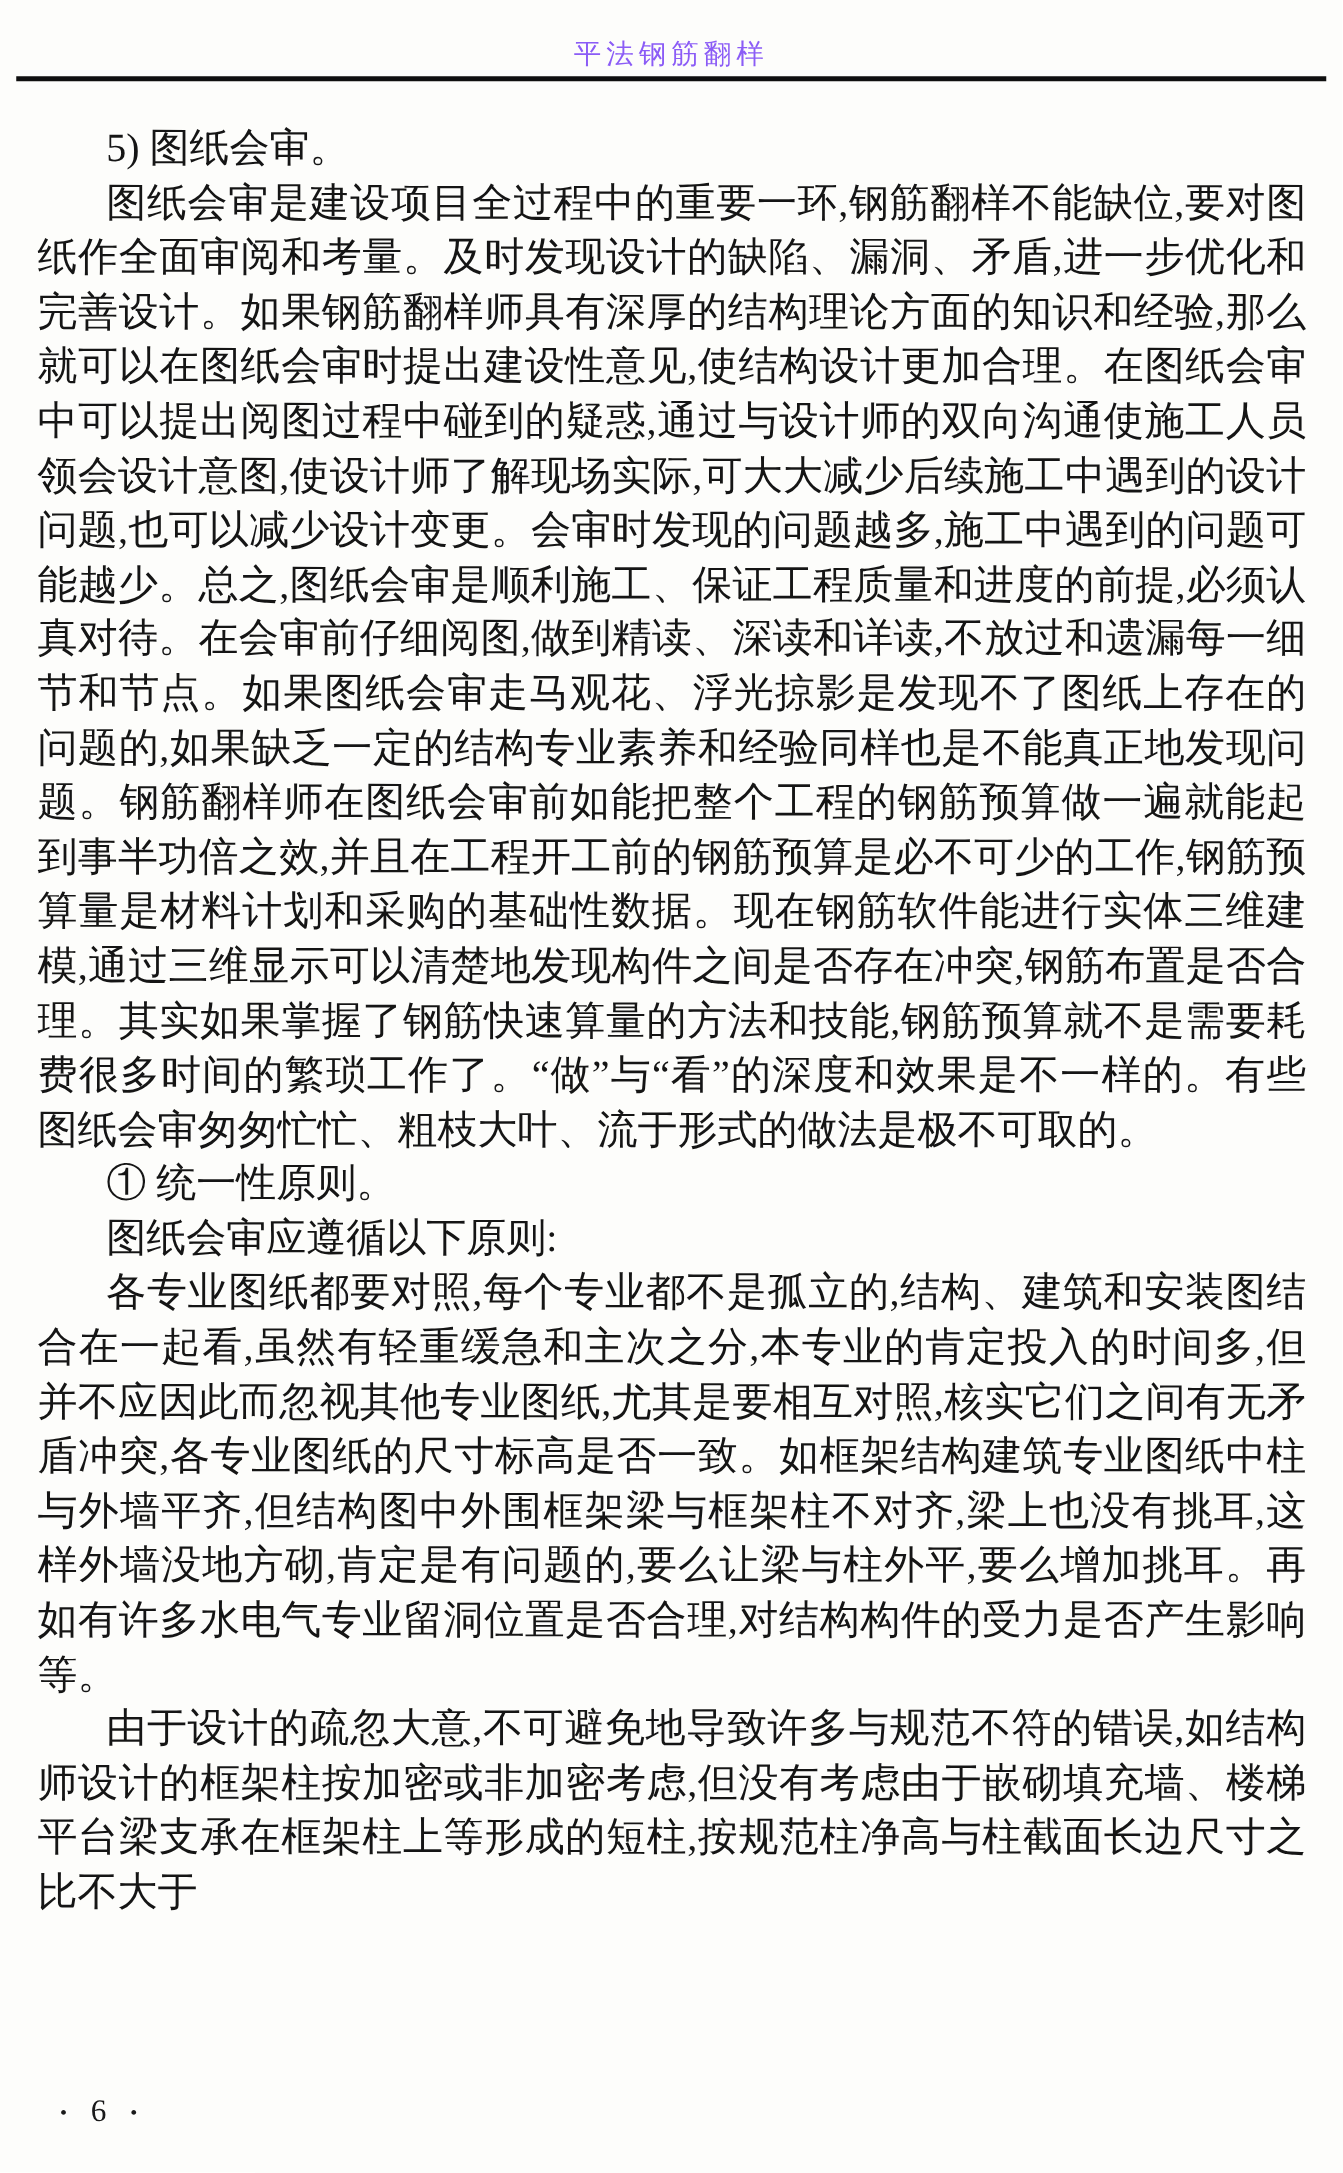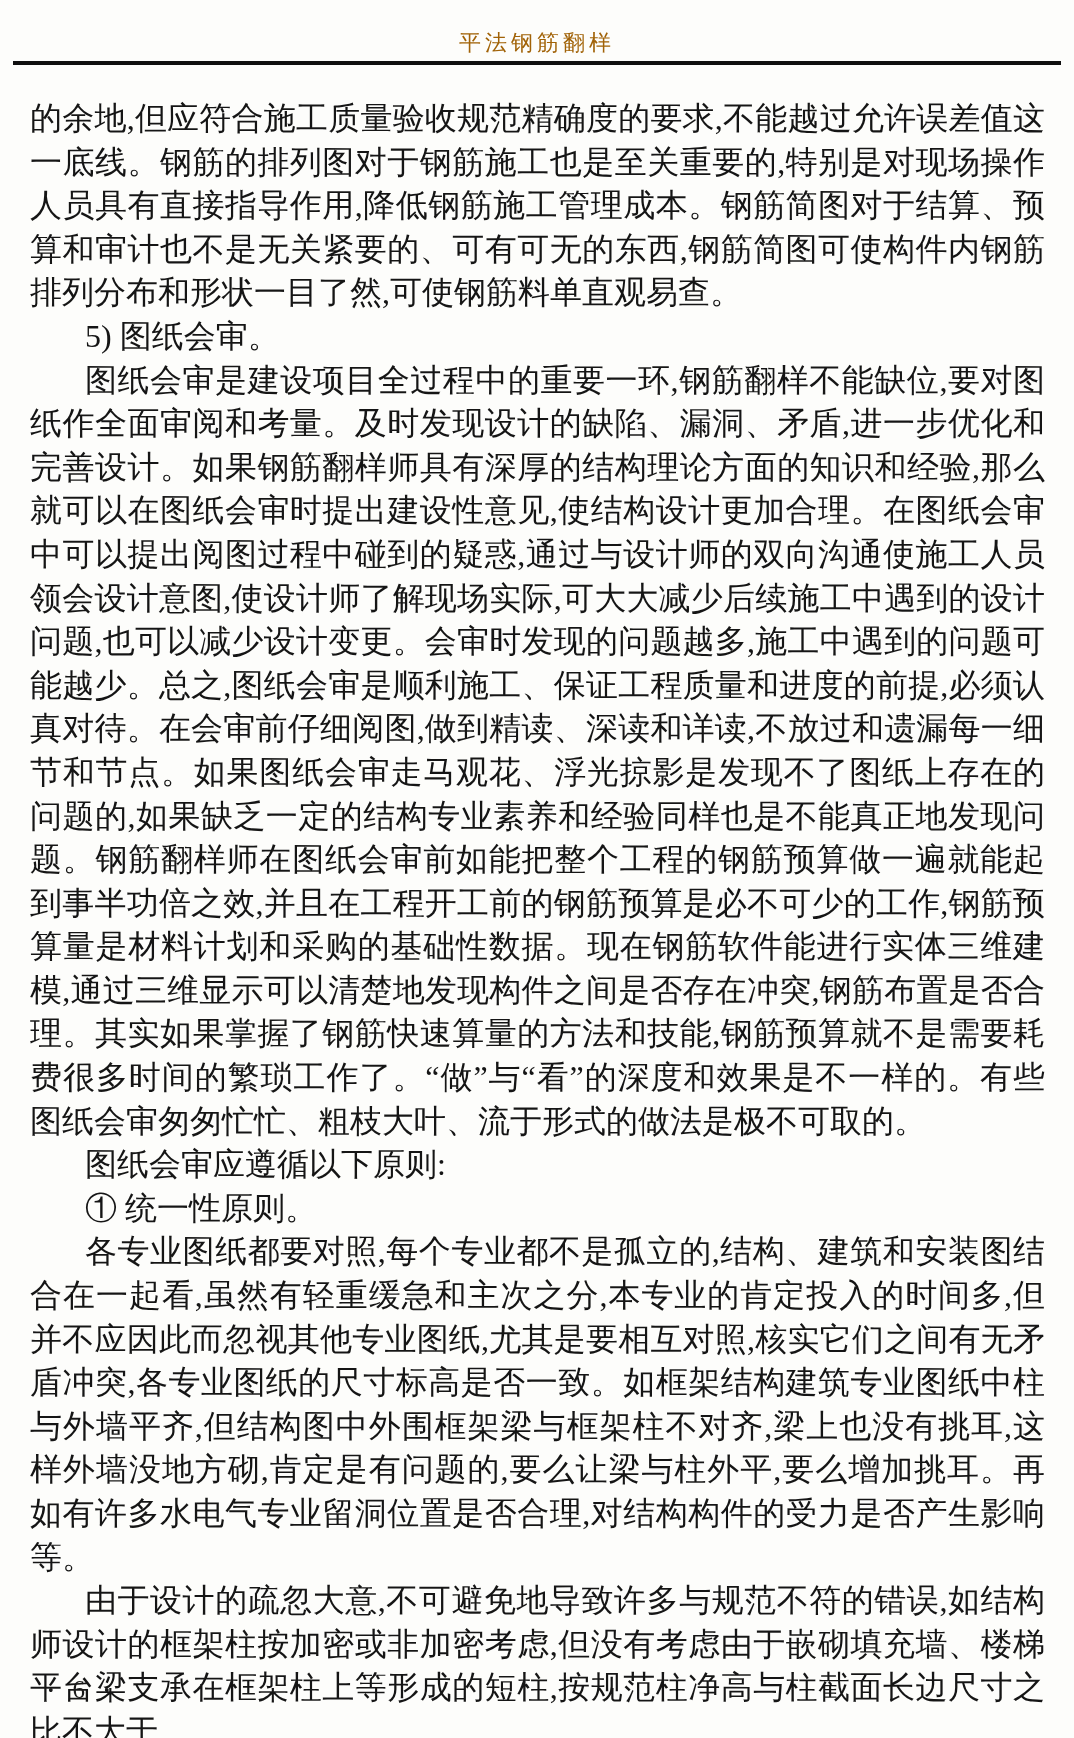--- a/index.html
+++ b/index.html
@@ -18,21 +18,21 @@
     overflow: hidden;
   }
   .running-head {
     position: absolute;
     top: 28px;
     left: 0;
     width: 100%;
     text-align: center;
     font-size: 22px;
     letter-spacing: 4px;
-    color: #a16207;
+    color: #8b5cf6;
     white-space: nowrap;
     font-family: Liberation Serif, serif;
   }
   .head-rule {
     position: absolute;
     top: 61px;
     left: 13px;
     width: 1048px;
     height: 4px;
     background: #0f0f0f;
@@ -75,25 +75,24 @@
 </head>
 <body>
 
 <div class="page">
 
   <div class="running-head">平法钢筋翻样</div>
 
   <div class="head-rule"></div>
 
   <div class="body-text" id="body-text">
-      <p class="flush">的余地,但应符合施工质量验收规范精确度的要求,不能越过允许误差值这一底线。钢筋的排列图对于钢筋施工也是至关重要的,特别是对现场操作人员具有直接指导作用,降低钢筋施工管理成本。钢筋简图对于结算、预算和审计也不是无关紧要的、可有可无的东西,钢筋简图可使构件内钢筋排列分布和形状一目了然,可使钢筋料单直观易查。</p>
       <p class="indent">5) 图纸会审。</p>
       <p class="indent">图纸会审是建设项目全过程中的重要一环,钢筋翻样不能缺位,要对图纸作全面审阅和考量。及时发现设计的缺陷、漏洞、矛盾,进一步优化和完善设计。如果钢筋翻样师具有深厚的结构理论方面的知识和经验,那么就可以在图纸会审时提出建设性意见,使结构设计更加合理。在图纸会审中可以提出阅图过程中碰到的疑惑,通过与设计师的双向沟通使施工人员领会设计意图,使设计师了解现场实际,可大大减少后续施工中遇到的设计问题,也可以减少设计变更。会审时发现的问题越多,施工中遇到的问题可能越少。总之,图纸会审是顺利施工、保证工程质量和进度的前提,必须认真对待。在会审前仔细阅图,做到精读、深读和详读,不放过和遗漏每一细节和节点。如果图纸会审走马观花、浮光掠影是发现不了图纸上存在的问题的,如果缺乏一定的结构专业素养和经验同样也是不能真正地发现问题。钢筋翻样师在图纸会审前如能把整个工程的钢筋预算做一遍就能起到事半功倍之效,并且在工程开工前的钢筋预算是必不可少的工作,钢筋预算量是材料计划和采购的基础性数据。现在钢筋软件能进行实体三维建模,通过三维显示可以清楚地发现构件之间是否存在冲突,钢筋布置是否合理。其实如果掌握了钢筋快速算量的方法和技能,钢筋预算就不是需要耗费很多时间的繁琐工作了。“做”与“看”的深度和效果是不一样的。有些图纸会审匆匆忙忙、粗枝大叶、流于形式的做法是极不可取的。</p>
+      <p class="indent">① 统一性原则。</p>
       <p class="indent">图纸会审应遵循以下原则:</p>
-      <p class="indent">① 统一性原则。</p>
       <p class="indent">各专业图纸都要对照,每个专业都不是孤立的,结构、建筑和安装图结合在一起看,虽然有轻重缓急和主次之分,本专业的肯定投入的时间多,但并不应因此而忽视其他专业图纸,尤其是要相互对照,核实它们之间有无矛盾冲突,各专业图纸的尺寸标高是否一致。如框架结构建筑专业图纸中柱与外墙平齐,但结构图中外围框架梁与框架柱不对齐,梁上也没有挑耳,这样外墙没地方砌,肯定是有问题的,要么让梁与柱外平,要么增加挑耳。再如有许多水电气专业留洞位置是否合理,对结构构件的受力是否产生影响等。</p>
       <p class="indent">由于设计的疏忽大意,不可避免地导致许多与规范不符的错误,如结构师设计的框架柱按加密或非加密考虑,但没有考虑由于嵌砌填充墙、楼梯平台梁支承在框架柱上等形成的短柱,按规范柱净高与柱截面长边尺寸之比不大于 </p>
     </div>
 
   <div class="footer">
     <span class="dot">•</span>
     <span class="num">6</span>
     <span class="dot">•</span>
   </div>
 

